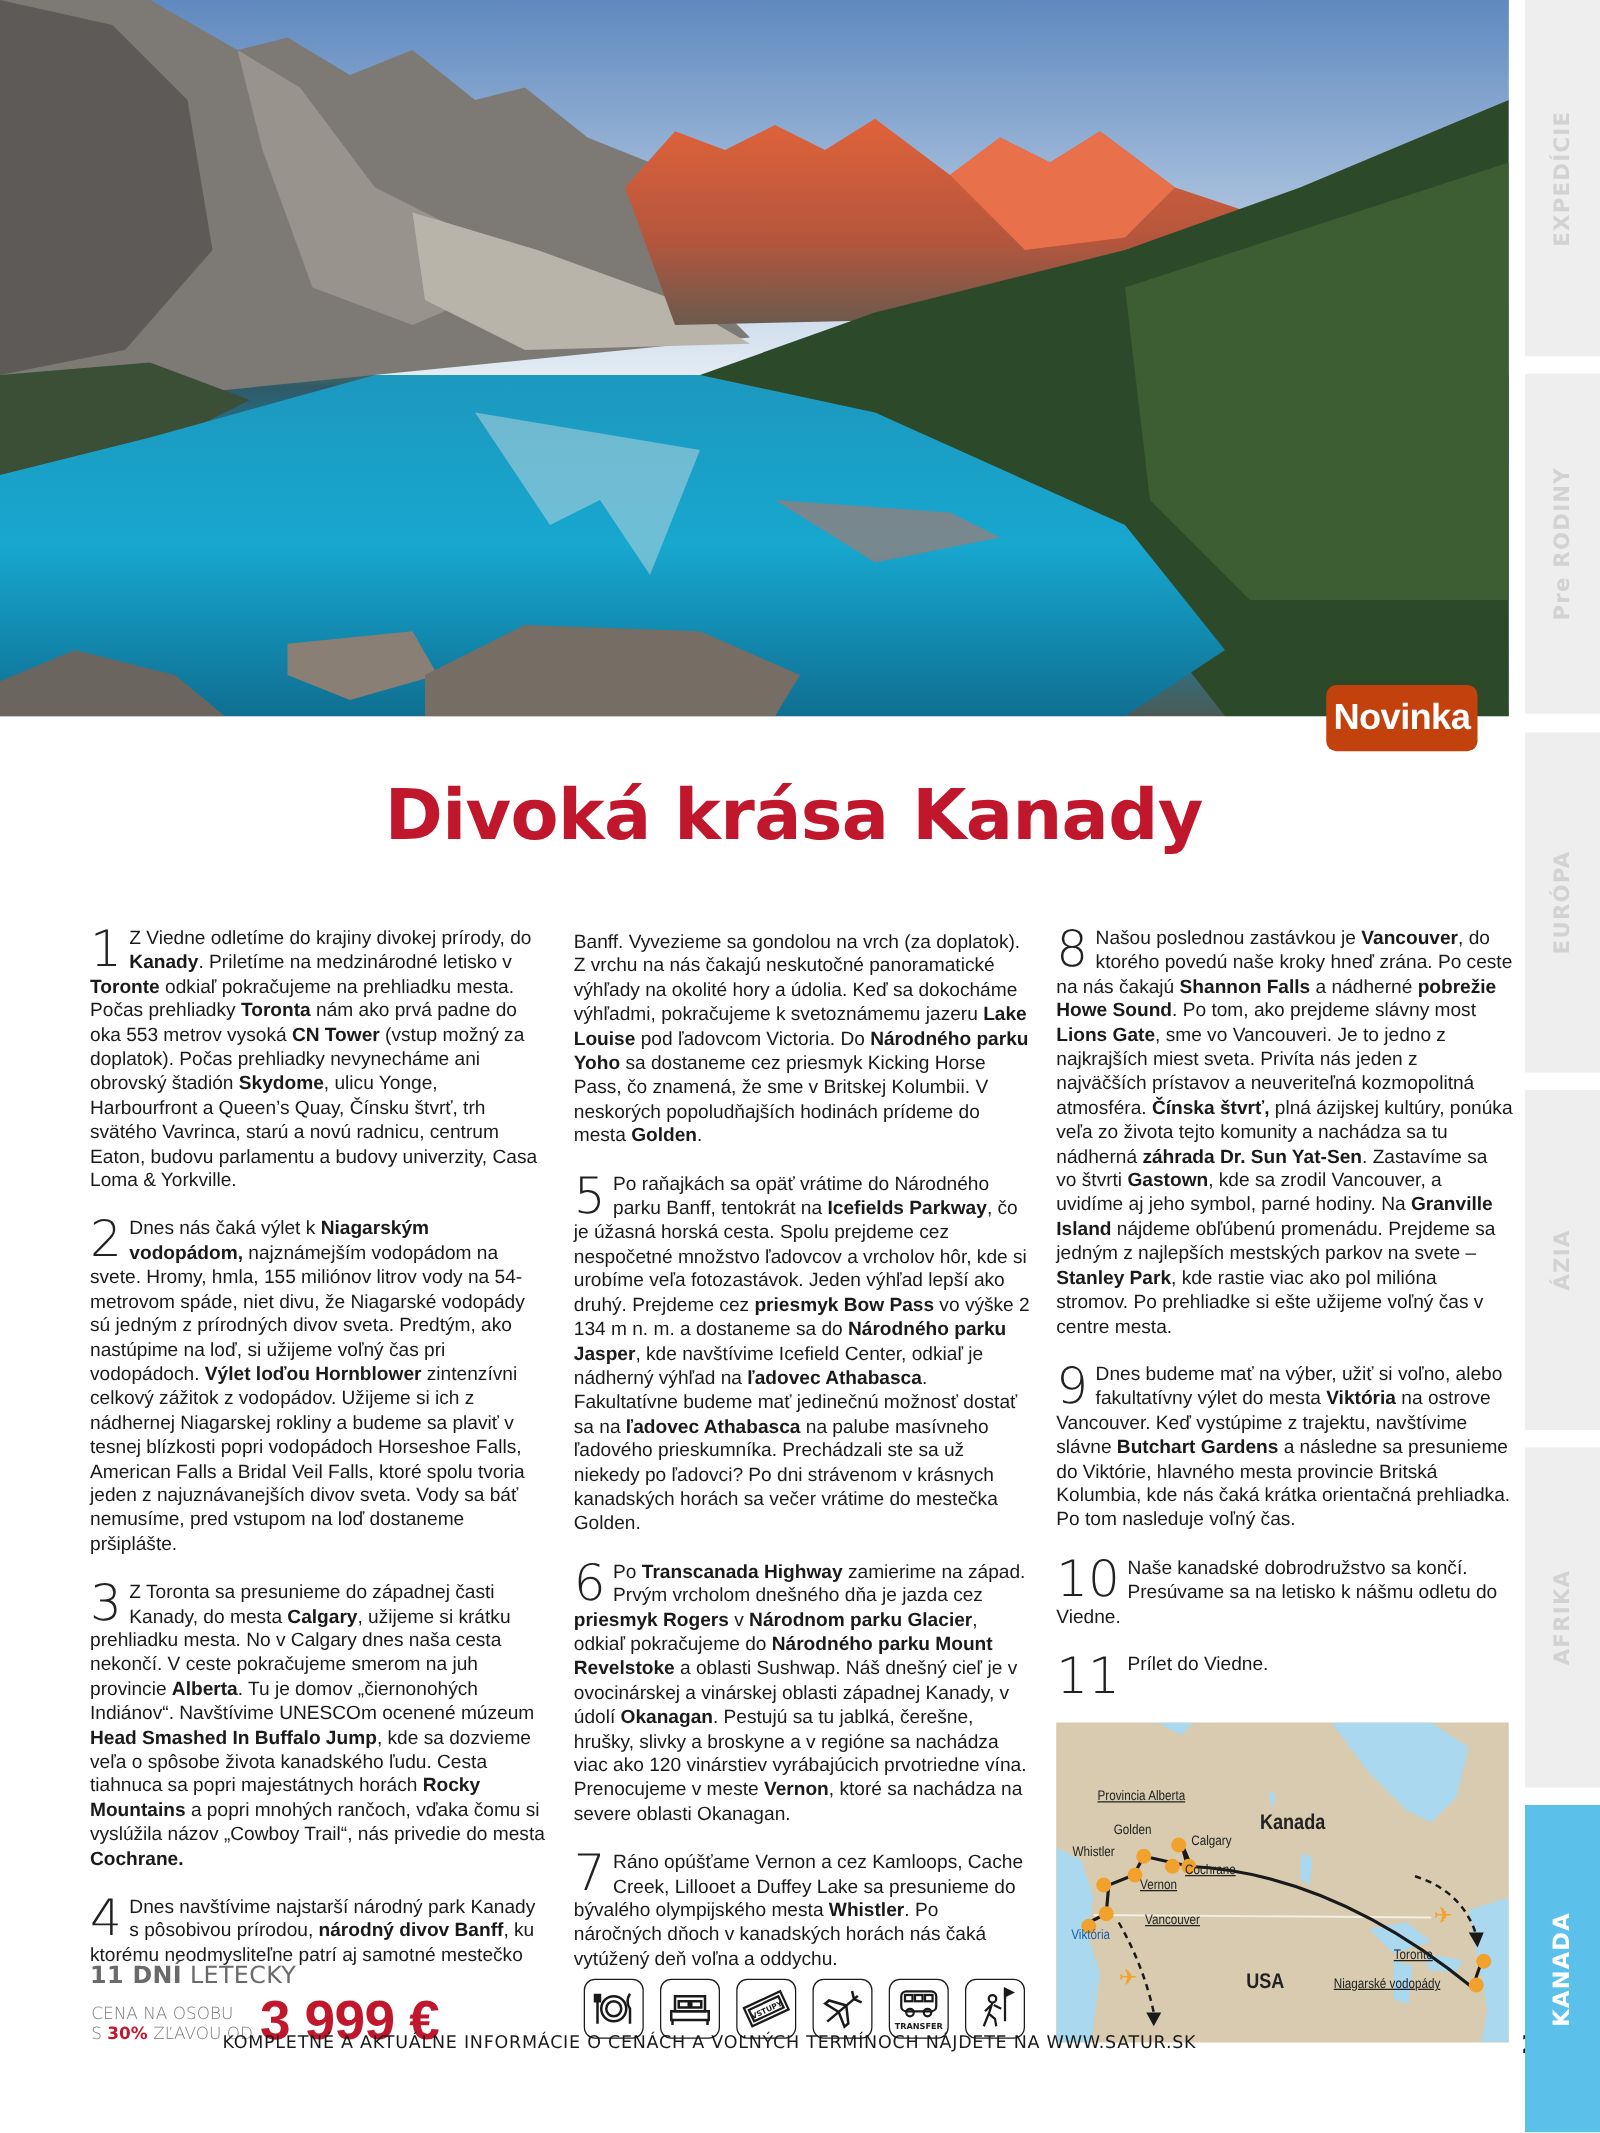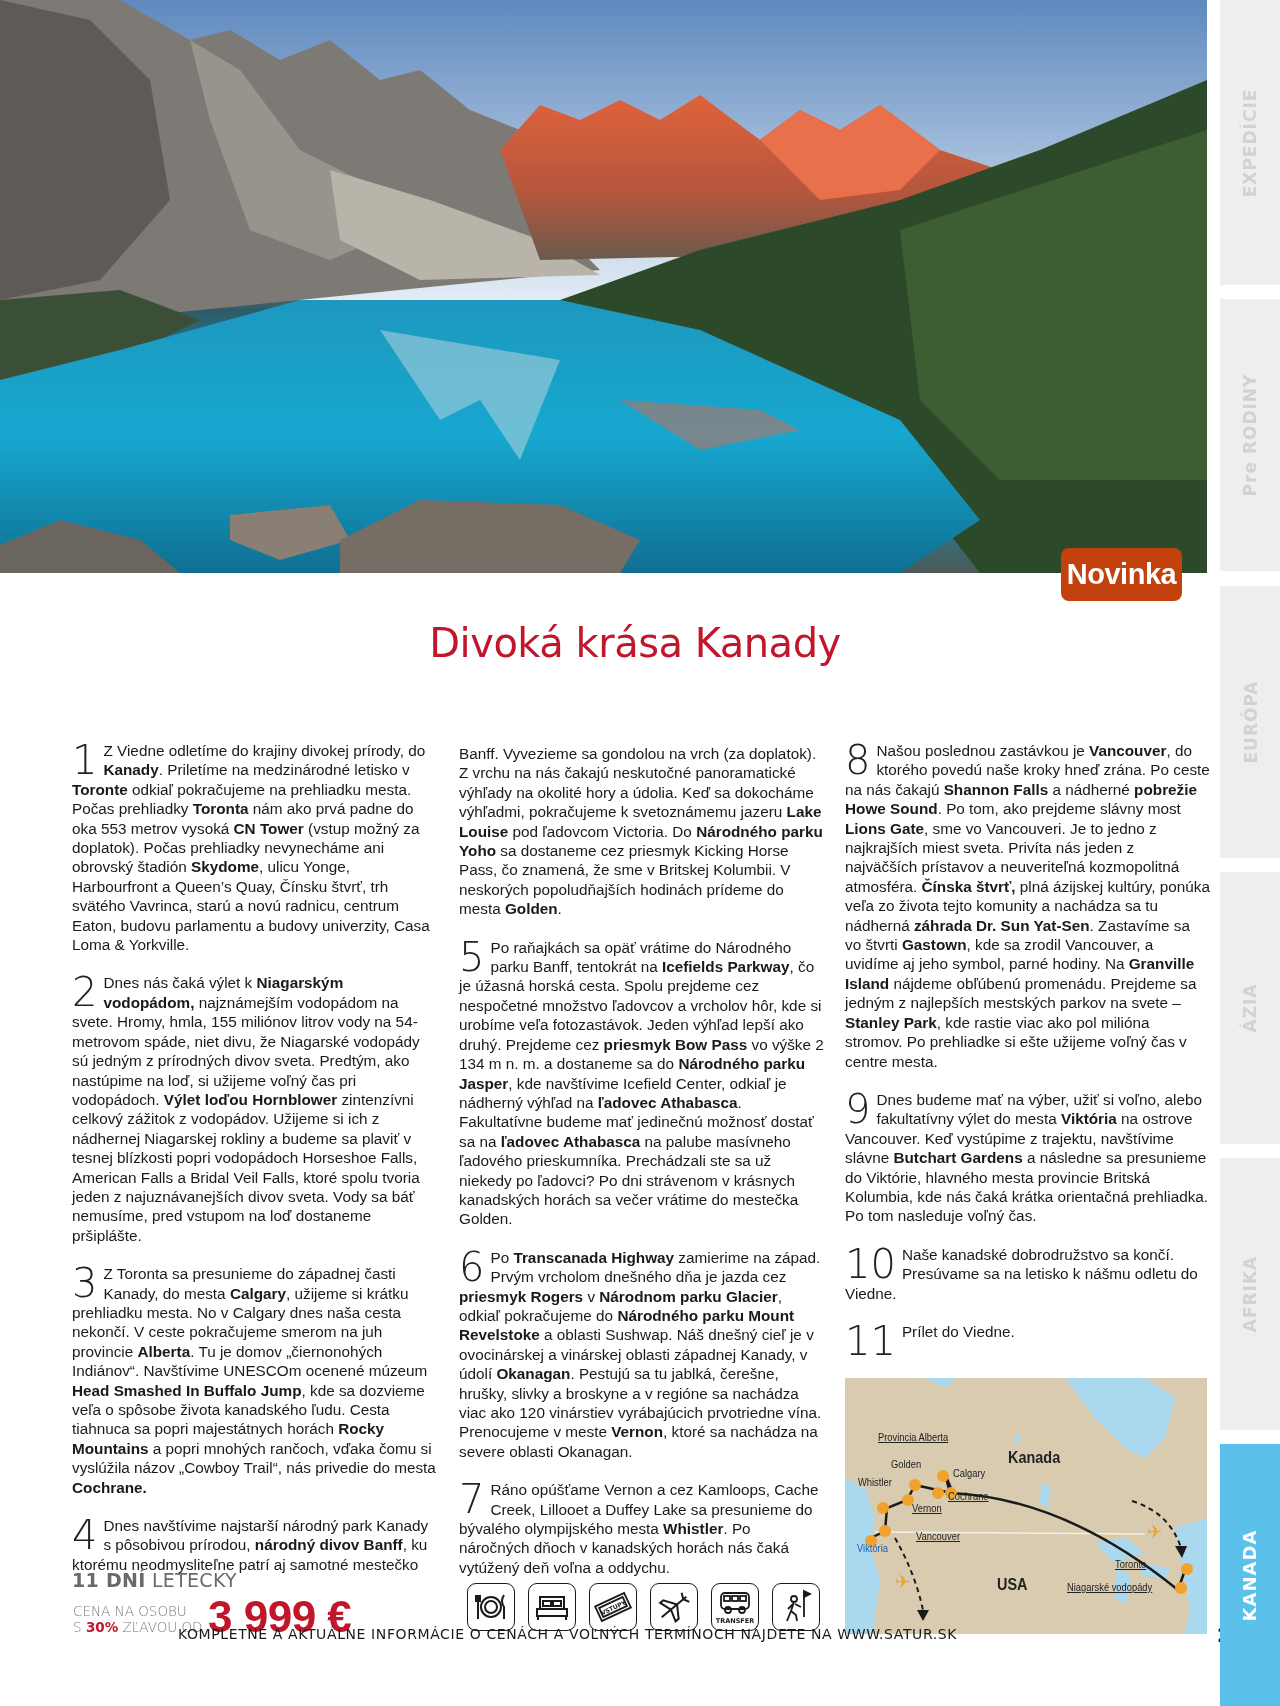--- a/index.html
+++ b/index.html
@@ -9,21 +9,21 @@
   
   .hero { position: absolute; left: 0; top: 0; width: 1207px; height: 573px; overflow: hidden;
     background: linear-gradient(180deg, #6f95c2 0%, #a9c4de 18%, #dfe9f2 30%, #cfd6da 36%, #7d8a6a 48%, #2f5a66 54%, #1b7fa5 64%, #1a9ec3 74%, #1a84aa 86%, #4a5a55 100%); }
   .hero svg { position: absolute; left: 0; top: 0; }
 
   .novinka { position: absolute; left: 1061px; top: 548px; width: 121px; height: 53px; background: #c2410c;
     border-radius: 8px; color: #fff; font-family: "Liberation Sans", sans-serif; font-weight: bold; font-size: 29px;
     display: flex; align-items: center; justify-content: center; letter-spacing: -0.5px; }
 
   .title { position: absolute; left: 0; width: 1270px; top: 620px; text-align: center;
-    font-family: "DejaVu Sans", sans-serif; font-weight: 400; font-size: 40px; color: #c1172c; letter-spacing: -0.5px; }
+    font-family: "DejaVu Sans", sans-serif; font-weight: 700; font-size: 56px; color: #c1172c; letter-spacing: -0.5px; }
 
   
   .col { position: absolute; top: 741px; font-family: "Liberation Sans", sans-serif; font-size: 15.3px; line-height: 19.4px; color: #1a1a1a; }
   .col1 { left: 72px; width: 365px; }
   .col2 { left: 459px; width: 365px; top: 700px; margin-top: 44px; }
   .col3 { left: 845px; width: 365px; }
   .day { margin-bottom: 19px; position: relative; }
   .day-num { float: left; font-family: "DejaVu Sans", sans-serif; font-weight: 200; font-size: 40px; line-height: 34px;
     margin: 2px 6px 0 0; color: #222; }
   .day p b, .day b { font-weight: bold; }

